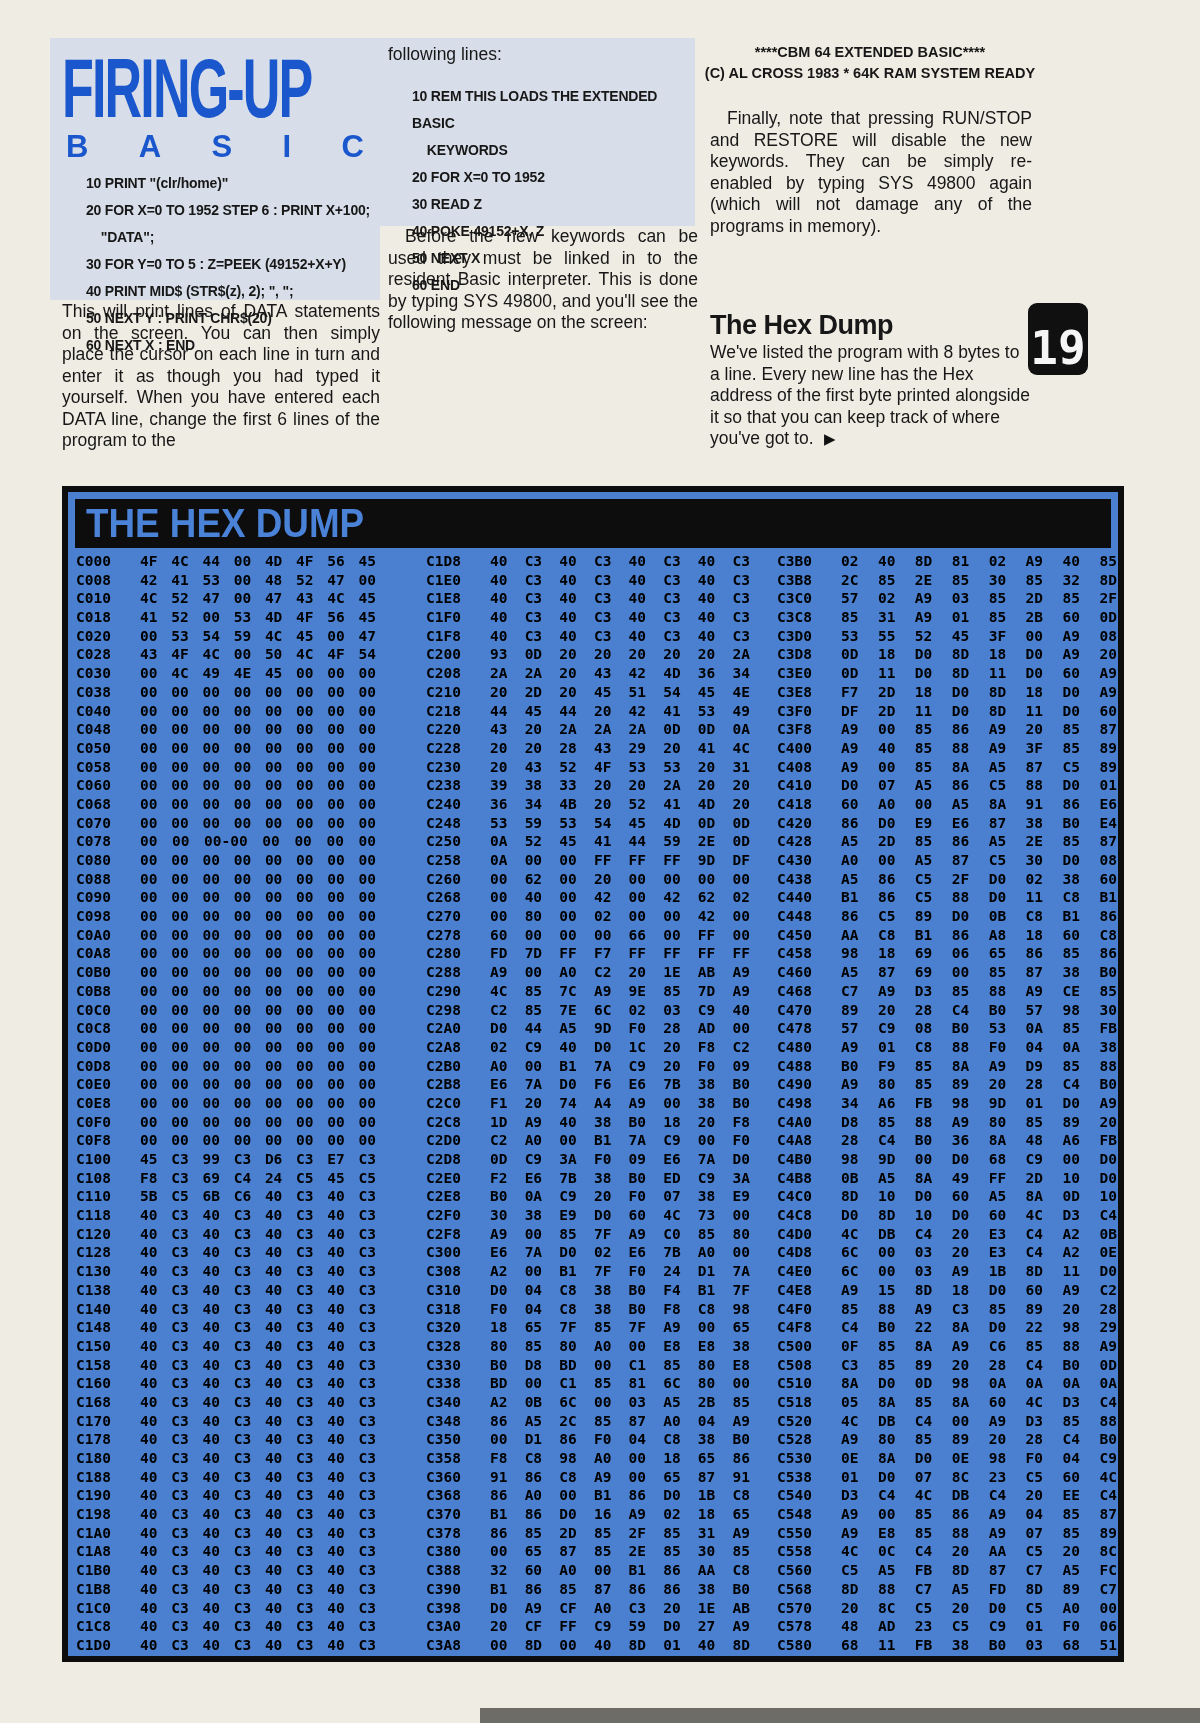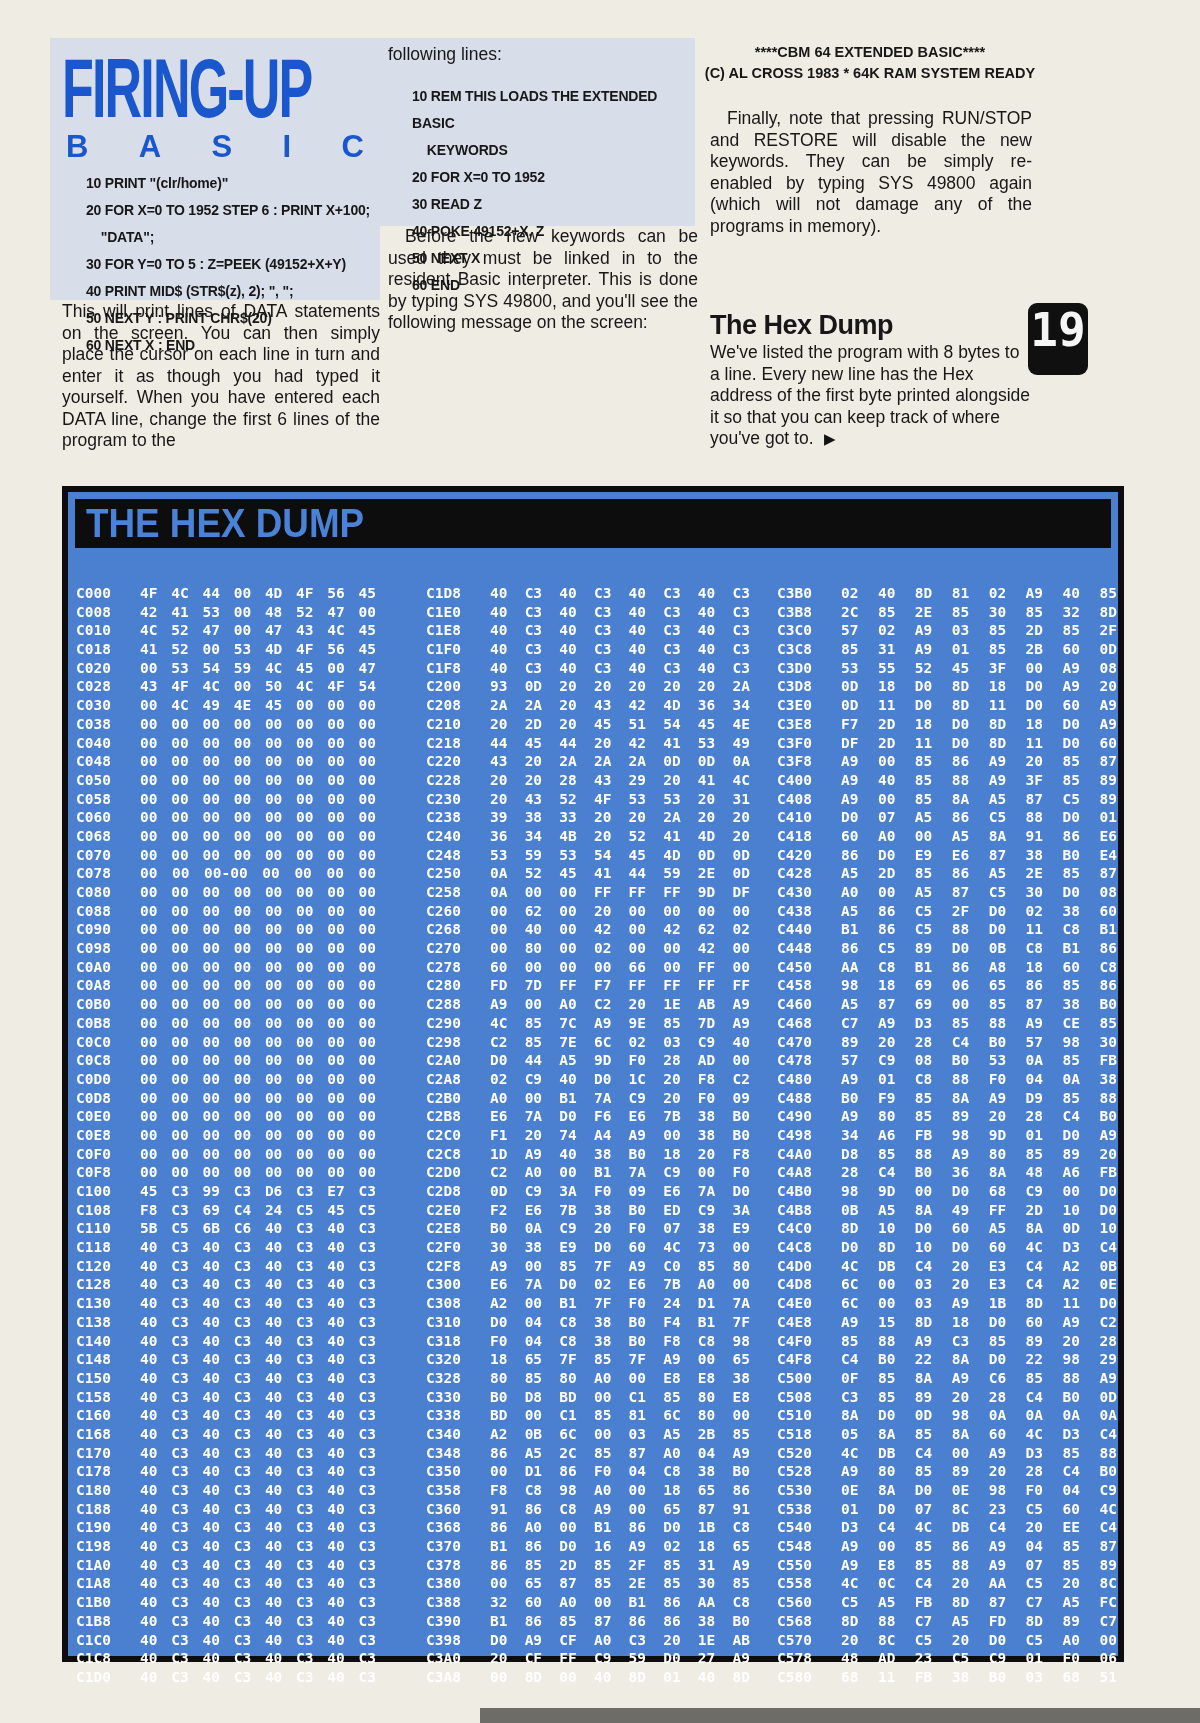--- a/index.html
+++ b/index.html
@@ -16,30 +16,30 @@
   .listing{font-weight:bold;font-size:14px;line-height:27px;white-space:pre-wrap;
        letter-spacing:-0.2px;}
   .bodytext{font-size:17.5px;line-height:21.5px;text-align:justify;}
   .indent{text-indent:17px;}
   .screenmsg{font-weight:bold;font-size:14.5px;line-height:21px;text-align:center;white-space:pre-wrap;}
   .hexhead2{font-weight:bold;font-size:27px;letter-spacing:-0.5px;}
   .arrow{display:inline-block;margin-left:6px;color:#111;font-size:15px;}
   
   .pagetab{left:1028px;top:303px;width:60px;height:72px;background:#101010;border-radius:9px;
        color:#f5f5f5;font-family:"DejaVu Sans Mono",monospace;font-weight:bold;font-size:46px;
-       display:flex;align-items:flex-start;justify-content:center;}
+       display:flex;align-items:flex-end;justify-content:center;}
   
   .hextable{left:62px;top:486px;width:1062px;height:1176px;background:#4a80cf;
        border:6px solid #0d0d0d;box-sizing:border-box;}
   .hexbar{position:absolute;left:7px;top:7px;right:7px;height:49px;background:#0d0d0d;}
   .hexbar-title{color:#4a82d8;font-weight:bold;font-size:40px;line-height:49px;
        padding-left:12px;letter-spacing:0px;transform:scaleX(0.92);transform-origin:left center;
        font-family:"Liberation Sans",sans-serif;white-space:nowrap;}
   .hexcol{position:absolute;top:60px;font-family:"DejaVu Sans Mono",monospace;
-       font-weight:bold;font-size:14.5px;color:#ffffff;margin-top:32px;}
+       font-weight:bold;font-size:14.5px;color:#000000;}
   .hexcol0{left:8px;width:300px;}
   .hexcol1{left:358px;width:324px;}
   .hexcol2{left:709px;width:340px;}
   .hexrow{display:flex;height:18.7px;line-height:18.9px;}
   .addr{width:52px;flex:none;}
   .bytes{flex:1;display:flex;justify-content:space-between;margin-left:12px;}
   .byte{white-space:nowrap;}
   .scanstrip{left:480px;top:1708px;width:720px;height:15px;background:#6d6c66;}
 </style>
 </head>

